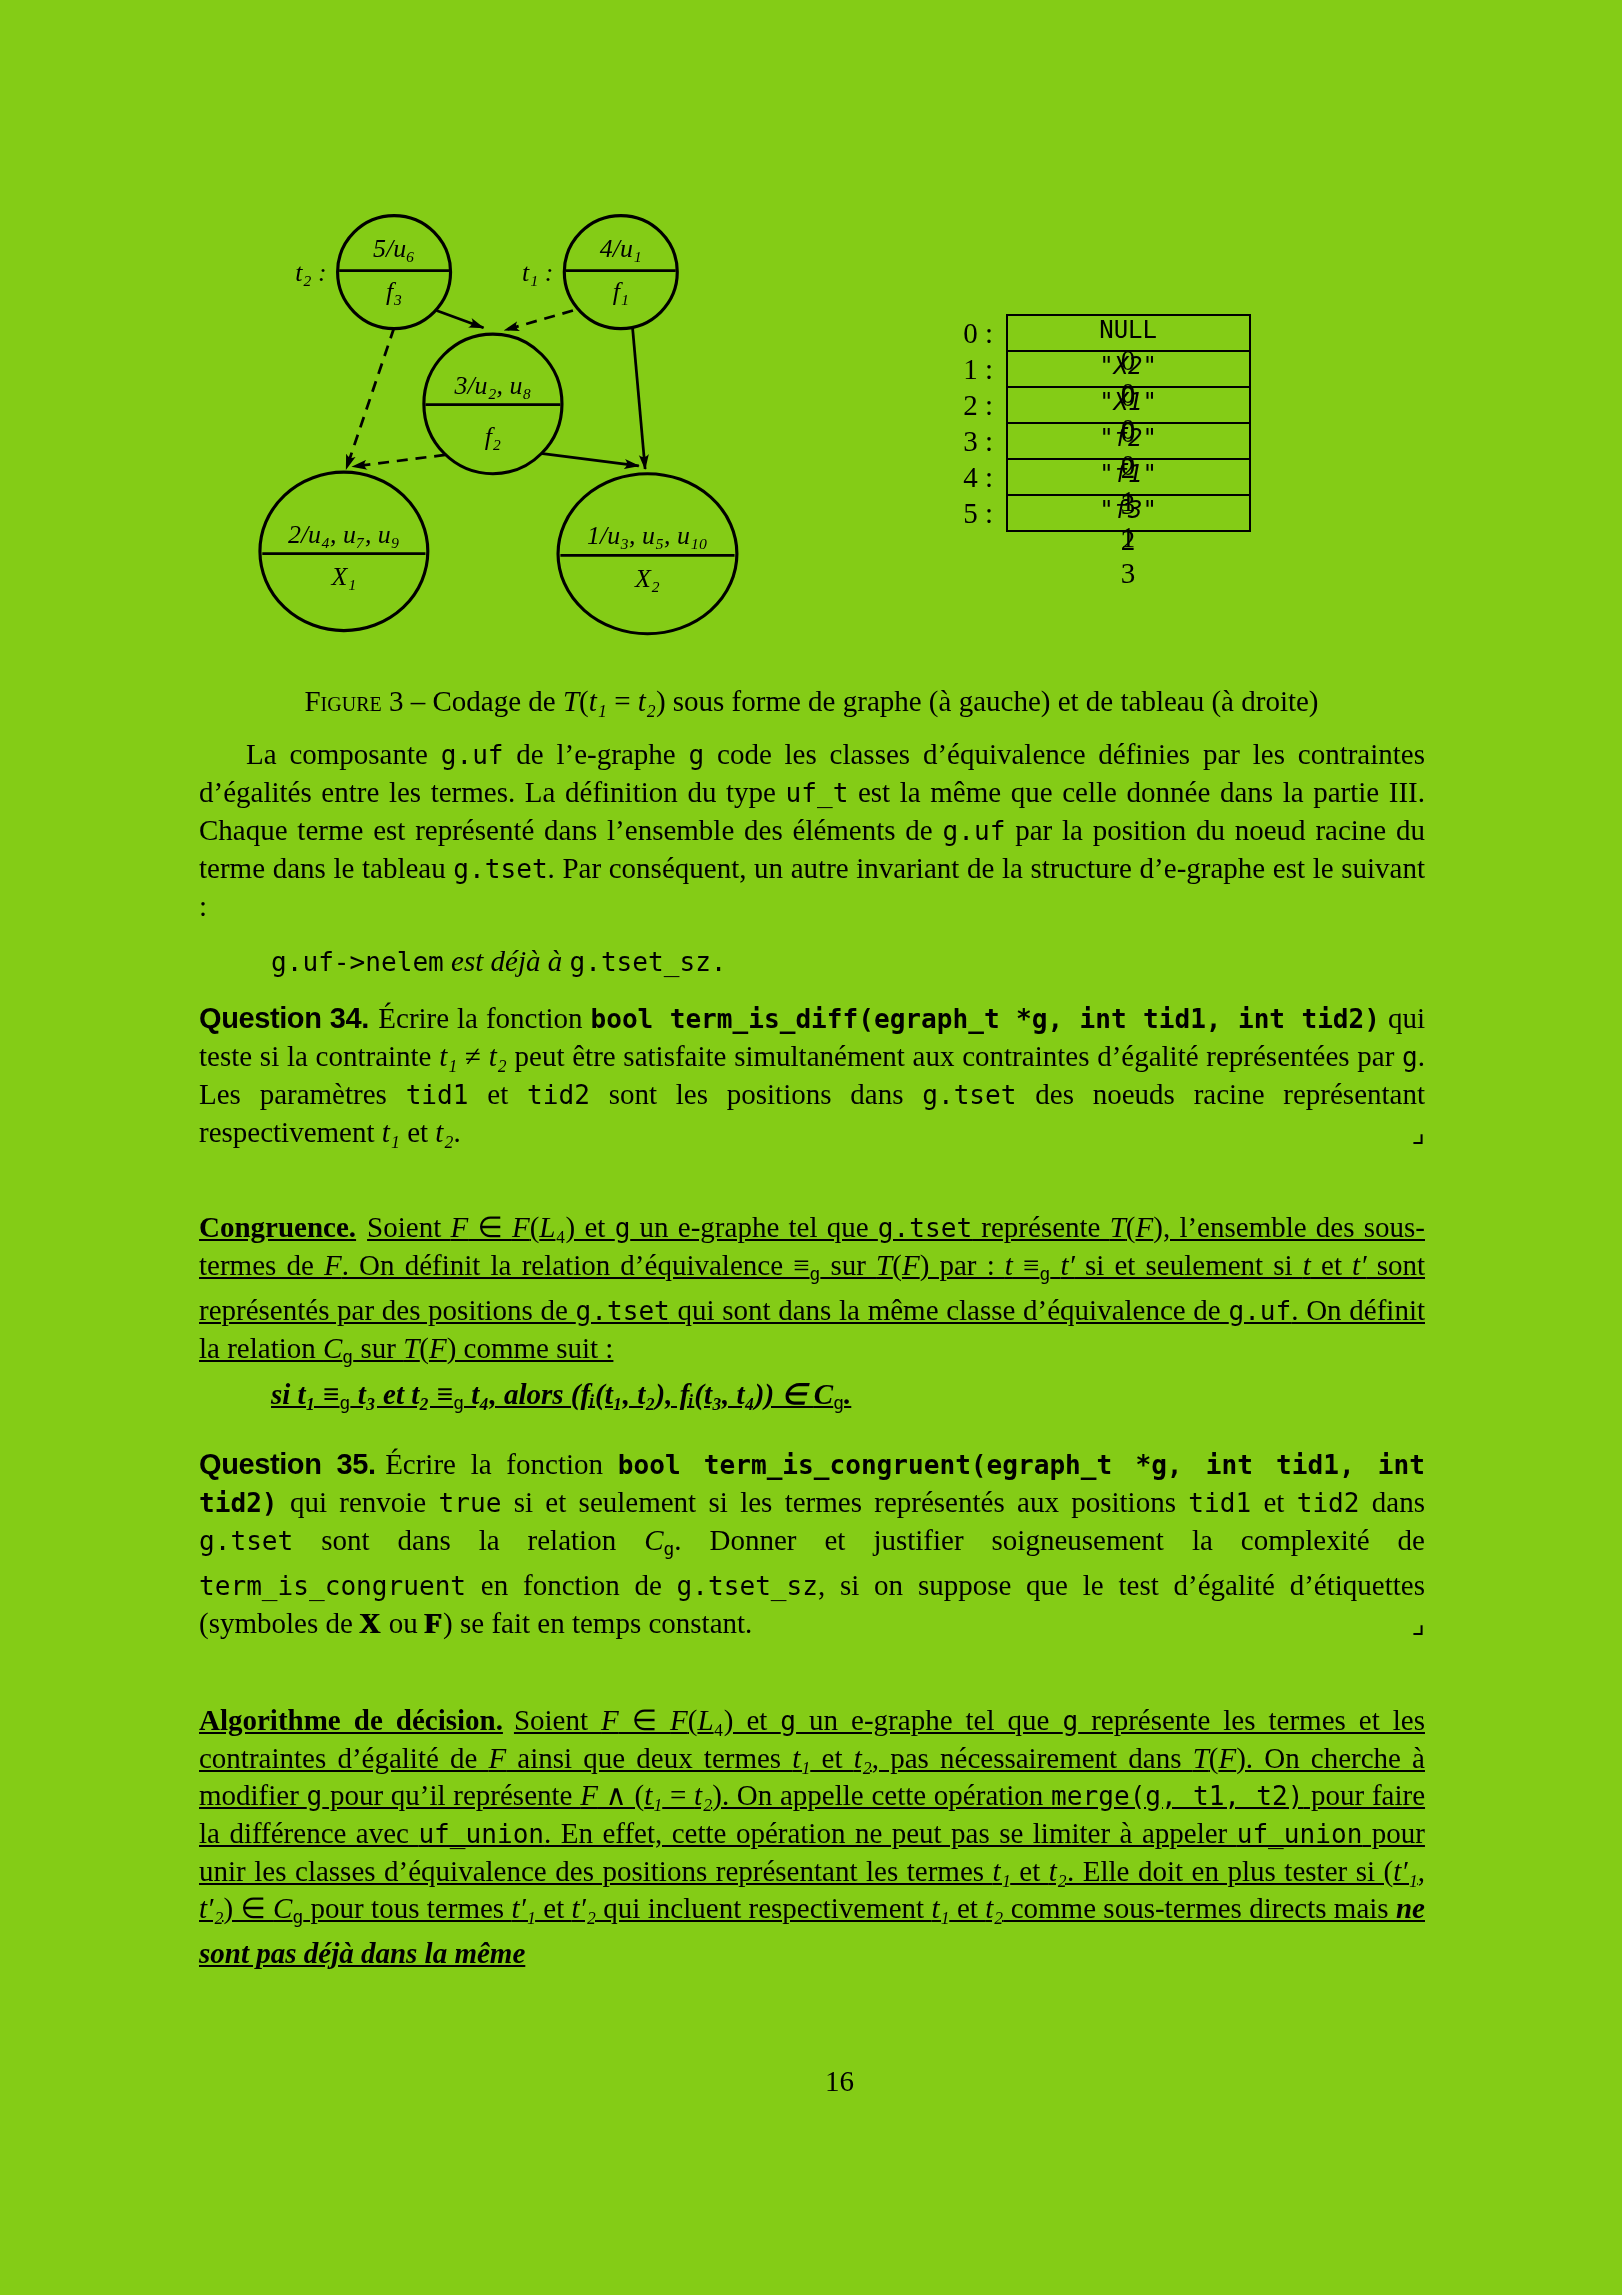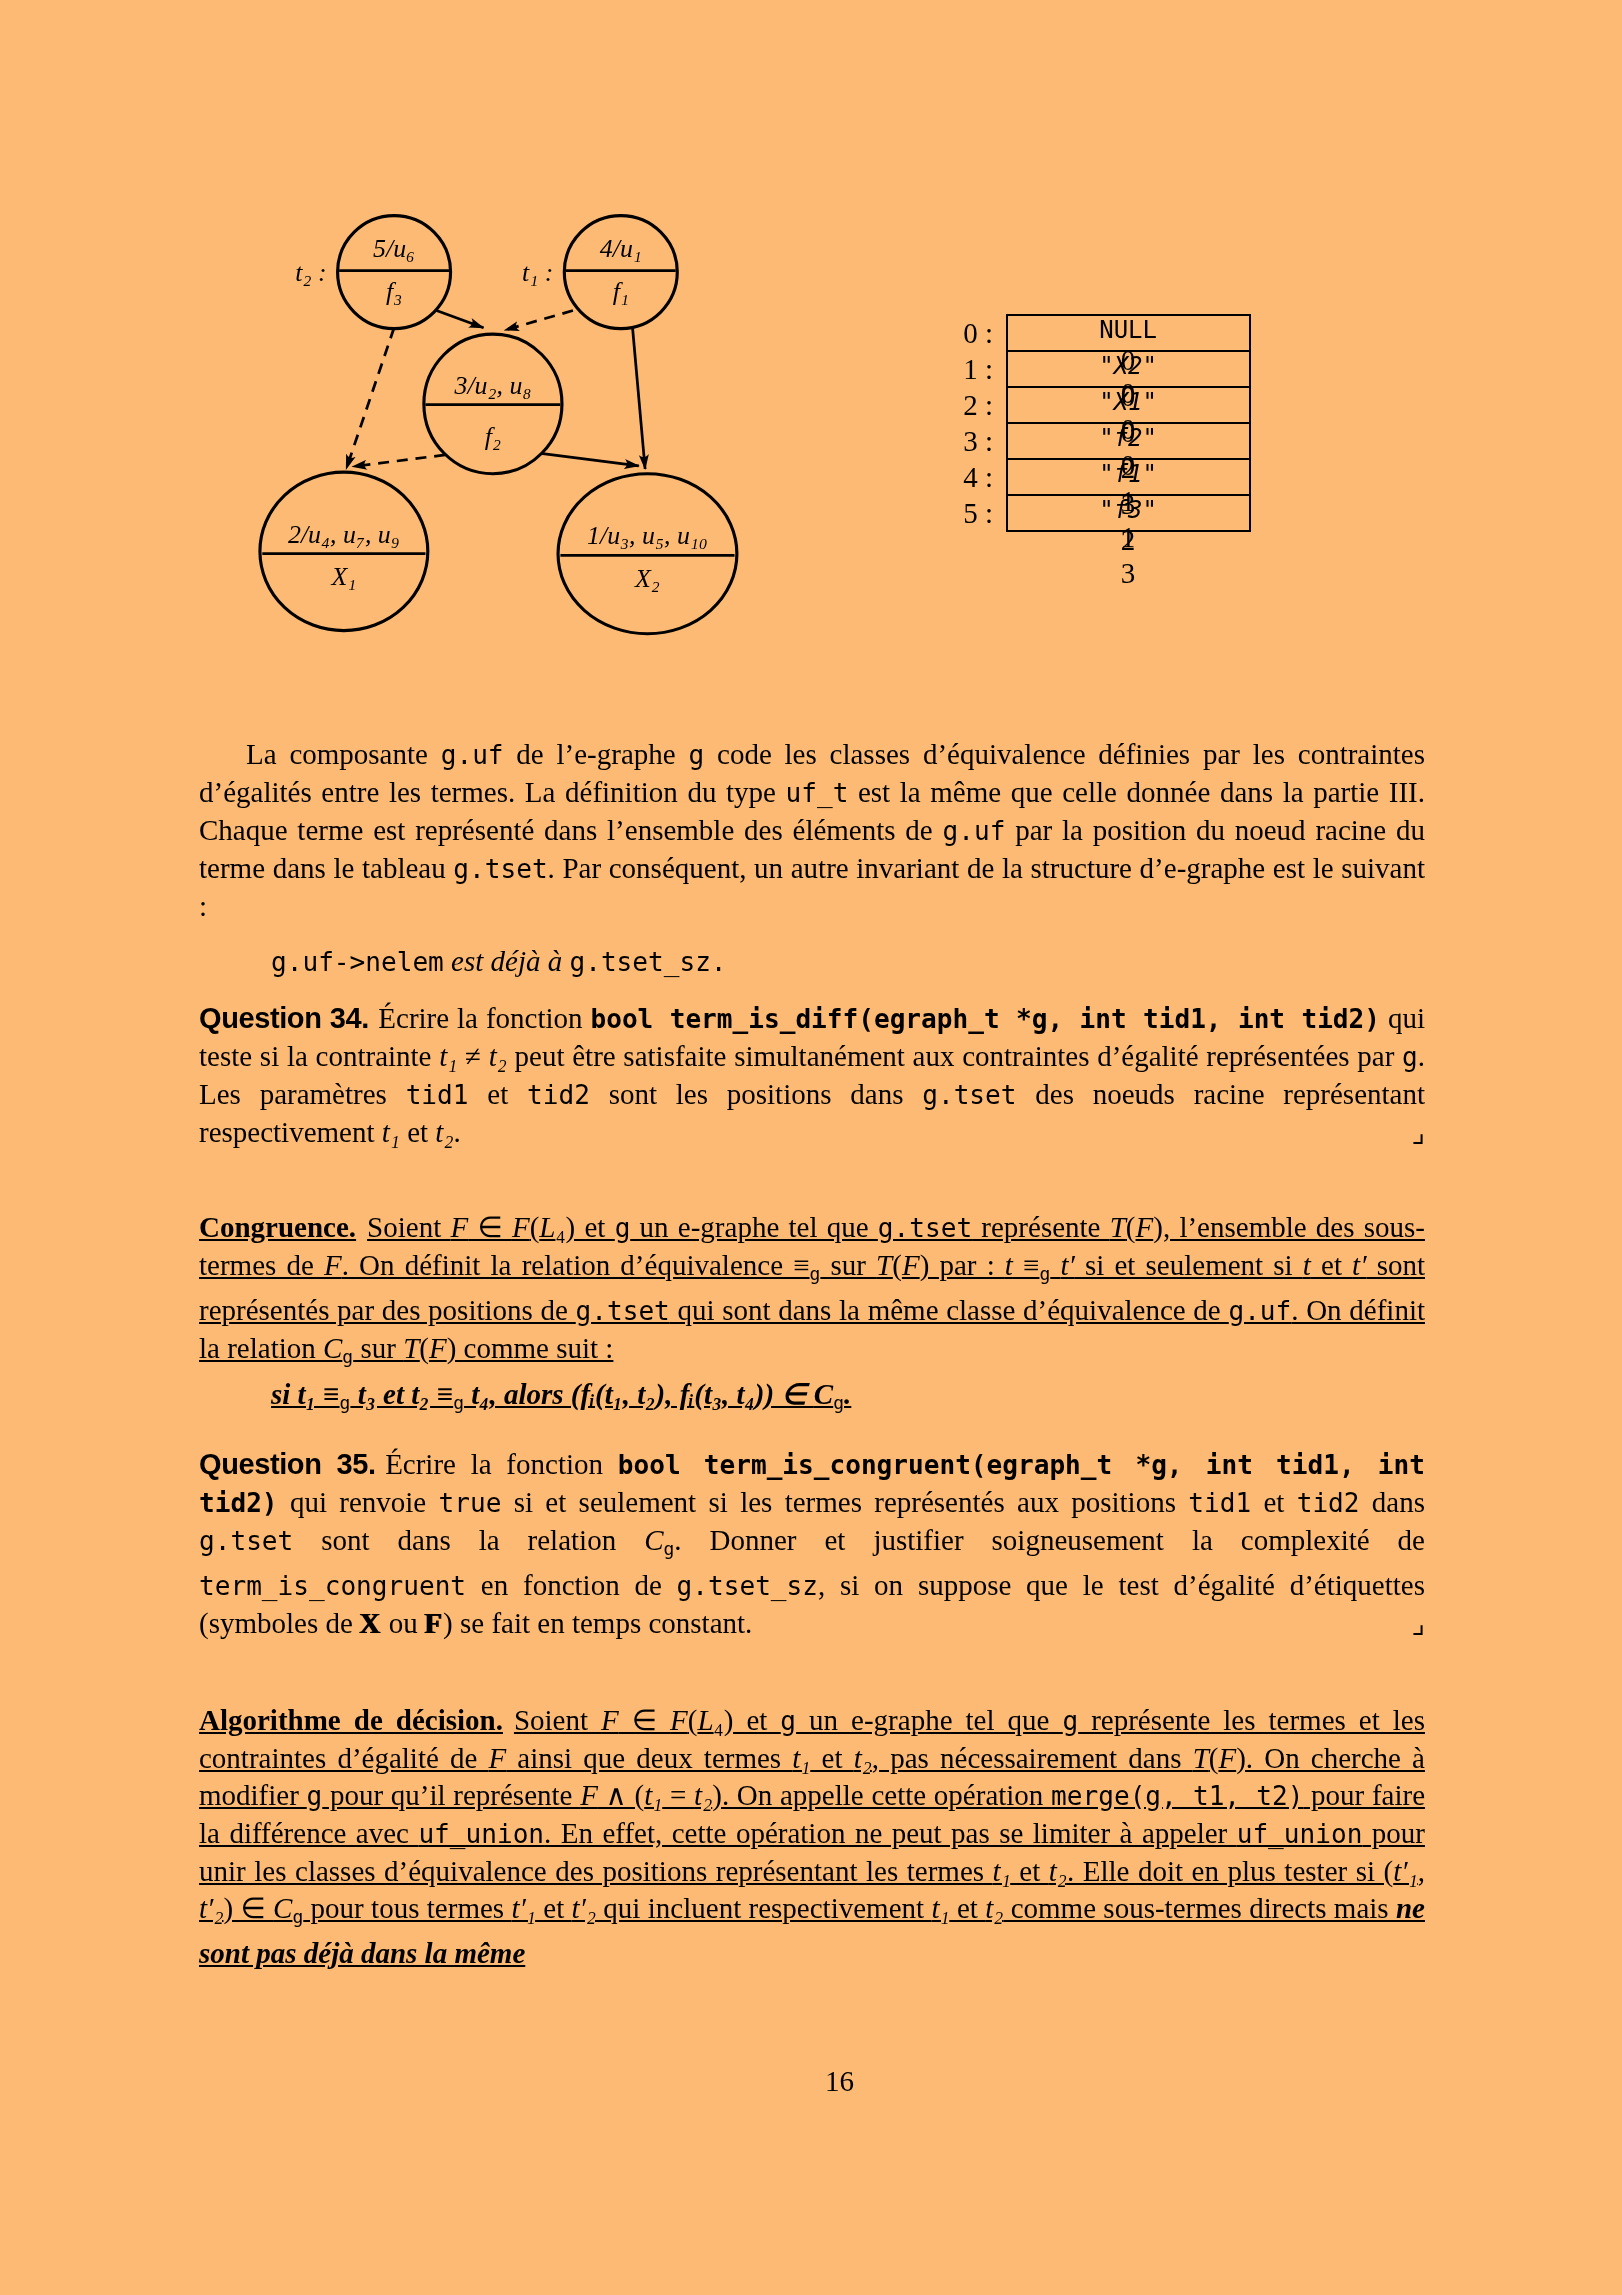--- a/index.html
+++ b/index.html
@@ -1,17 +1,17 @@
 <!DOCTYPE html>
 <html style="font-size:12.6px"><head>
 <meta charset="utf-8">
 <style>
   html,body{margin:0;padding:0;background:#e8e8e8;}
   .page{
-    position:relative;width:1623px;height:2295px;background:#fdba74;
+    position:relative;width:1623px;height:2295px;background:#84cc16;
     font-family:"Liberation Serif",serif;color:#000;overflow:hidden;
   }
   
   .egraph{position:absolute;left:236px;top:196px;}
   .egraph .node{fill:none;stroke:#000;stroke-width:4;}
   .egraph .divider{stroke:#000;stroke-width:3.5;}
   .egraph .edge{stroke:#000;stroke-width:3.5;fill:none;}
   .egraph .edge.dashed{stroke-dasharray:14 10;}
   .egraph text{
     font-family:"Liberation Serif",serif;font-style:italic;
@@ -160,20 +160,21 @@
       <div class="uf-row">
         <span class="uf-index">5 :</span>
         <div class="uf-box">
           <span class="uf-label it">"f3"</span>
           <span class="uf-v">2</span>
           <span class="uf-v">3</span>
         </div>
       </div>
     </div>
 
+  <div class="caption"><span class="s-sc">Figure 3</span><span> – Codage de </span><span class="s-cal">T</span><span>(</span><span class="s-i">t₁</span><span> = </span><span class="s-i">t₂</span><span>) sous forme de graphe (à gauche) et de tableau (à droite)</span></div>
 
   <div class="body-col">
     <p class="para indent" id="p1"><span>La composante </span><span class="s-c">g.uf</span><span> de l’e-graphe </span><span class="s-c">g</span><span> code les classes d’équivalence définies par les contraintes d’égalités entre les termes. La définition du type </span><span class="s-c">uf_t</span><span> est la même que celle donnée dans la partie III. Chaque terme est représenté dans l’ensemble des éléments de </span><span class="s-c">g.uf</span><span> par la position du noeud racine du terme dans le tableau </span><span class="s-c">g.tset</span><span>. Par conséquent, un autre invariant de la structure d’e-graphe est le suivant :</span></p>
     <p class="para" id="invariant"><span class="s-c">g.uf-&gt;nelem</span><span class="s-i"> est déjà à </span><span class="s-c">g.tset_sz.</span></p>
     <p class="para" id="q34"><span class="s-qh">Question 34.</span><span>Écrire la fonction </span><span class="s-cb">bool term_is_diff(egraph_t *g, int tid1, int tid2)</span><span> qui teste si la contrainte </span><span class="s-i">t₁</span><span> ≠ </span><span class="s-i">t₂</span><span> peut être satisfaite simultanément aux contraintes d’égalité représentées par </span><span class="s-c">g</span><span>. Les paramètres </span><span class="s-c">tid1</span><span> et </span><span class="s-c">tid2</span><span> sont les positions dans </span><span class="s-c">g.tset</span><span> des noeuds racine représentant respectivement </span><span class="s-i">t₁</span><span> et </span><span class="s-i">t₂</span><span>.</span><span class="s-qed">⌟</span></p>
     <p class="para" id="congruence"><span class="s-b">Congruence.</span><span>Soient </span><span class="s-i">F</span><span> ∈ </span><span class="s-cal">F</span><span>(</span><span class="s-i">L</span><span>₄</span><span>) et </span><span class="s-c">g</span><span> un e-graphe tel que </span><span class="s-c">g.tset</span><span> représente </span><span class="s-cal">T</span><span>(</span><span class="s-i">F</span><span>), l’ensemble des sous-termes de </span><span class="s-i">F</span><span>. On définit la relation d’équivalence ≡</span><span class="s-cs">g</span><span> sur </span><span class="s-cal">T</span><span>(</span><span class="s-i">F</span><span>) par : </span><span class="s-i">t</span><span> ≡</span><span class="s-cs">g</span><span> </span><span class="s-i">t′</span><span> si et seulement si </span><span class="s-i">t</span><span> et </span><span class="s-i">t′</span><span> sont représentés par des positions de </span><span class="s-c">g.tset</span><span> qui sont dans la même classe d’équivalence de </span><span class="s-c">g.uf</span><span>. On définit la relation </span><span class="s-cal">C</span><span class="s-cs">g</span><span> sur </span><span class="s-cal">T</span><span>(</span><span class="s-i">F</span><span>) comme suit :</span></p>
     <p class="para" id="rule2"><span class="s-bi">si t₁ ≡</span><span class="s-cs">g</span><span class="s-bi"> t₃ et t₂ ≡</span><span class="s-cs">g</span><span class="s-bi"> t₄, alors (f</span><span class="s-bi">ᵢ</span><span class="s-bi">(t₁, t₂), f</span><span class="s-bi">ᵢ</span><span class="s-bi">(t₃, t₄)) ∈ </span><span class="s-calb">C</span><span class="s-cs">g</span><span class="s-bi">.</span></p>
     <p class="para" id="q35"><span class="s-qh">Question 35.</span><span>Écrire la fonction </span><span class="s-cb">bool term_is_congruent(egraph_t *g, int tid1, int tid2)</span><span> qui renvoie </span><span class="s-c">true</span><span> si et seulement si les termes représentés aux positions </span><span class="s-c">tid1</span><span> et </span><span class="s-c">tid2</span><span> dans </span><span class="s-c">g.tset</span><span> sont dans la relation </span><span class="s-cal">C</span><span class="s-cs">g</span><span>. Donner et justifier soigneusement la complexité de </span><span class="s-c">term_is_congruent</span><span> en fonction de </span><span class="s-c">g.tset_sz</span><span>, si on suppose que le test d’égalité d’étiquettes (symboles de </span><span class="s-bb">X</span><span> ou </span><span class="s-bb">F</span><span>) se fait en temps constant.</span><span class="s-qed">⌟</span></p>
     <p class="para" id="algo"><span class="s-b">Algorithme de décision.</span><span>Soient </span><span class="s-i">F</span><span> ∈ </span><span class="s-cal">F</span><span>(</span><span class="s-i">L</span><span>₄</span><span>) et </span><span class="s-c">g</span><span> un e-graphe tel que </span><span class="s-c">g</span><span> représente les termes et les contraintes d’égalité de </span><span class="s-i">F</span><span> ainsi que deux termes </span><span class="s-i">t₁</span><span> et </span><span class="s-i">t₂</span><span>, pas nécessairement dans </span><span class="s-cal">T</span><span>(</span><span class="s-i">F</span><span>). On cherche à modifier </span><span class="s-c">g</span><span> pour qu’il représente </span><span class="s-i">F</span><span> ∧ (</span><span class="s-i">t₁</span><span> = </span><span class="s-i">t₂</span><span>). On appelle cette opération </span><span class="s-c">merge(g, t1, t2)</span><span> pour faire la différence avec </span><span class="s-c">uf_union</span><span>. En effet, cette opération ne peut pas se limiter à appeler </span><span class="s-c">uf_union</span><span> pour unir les classes d’équivalence des positions représentant les termes </span><span class="s-i">t₁</span><span> et </span><span class="s-i">t₂</span><span>. Elle doit en plus tester si (</span><span class="s-i">t′₁</span><span>, </span><span class="s-i">t′₂</span><span>) ∈ </span><span class="s-cal">C</span><span class="s-cs">g</span><span> pour tous termes </span><span class="s-i">t′₁</span><span> et </span><span class="s-i">t′₂</span><span> qui incluent respectivement </span><span class="s-i">t₁</span><span> et </span><span class="s-i">t₂</span><span> comme sous-termes directs mais </span><span class="s-bi">ne sont pas déjà dans la même</span></p>
   </div>

